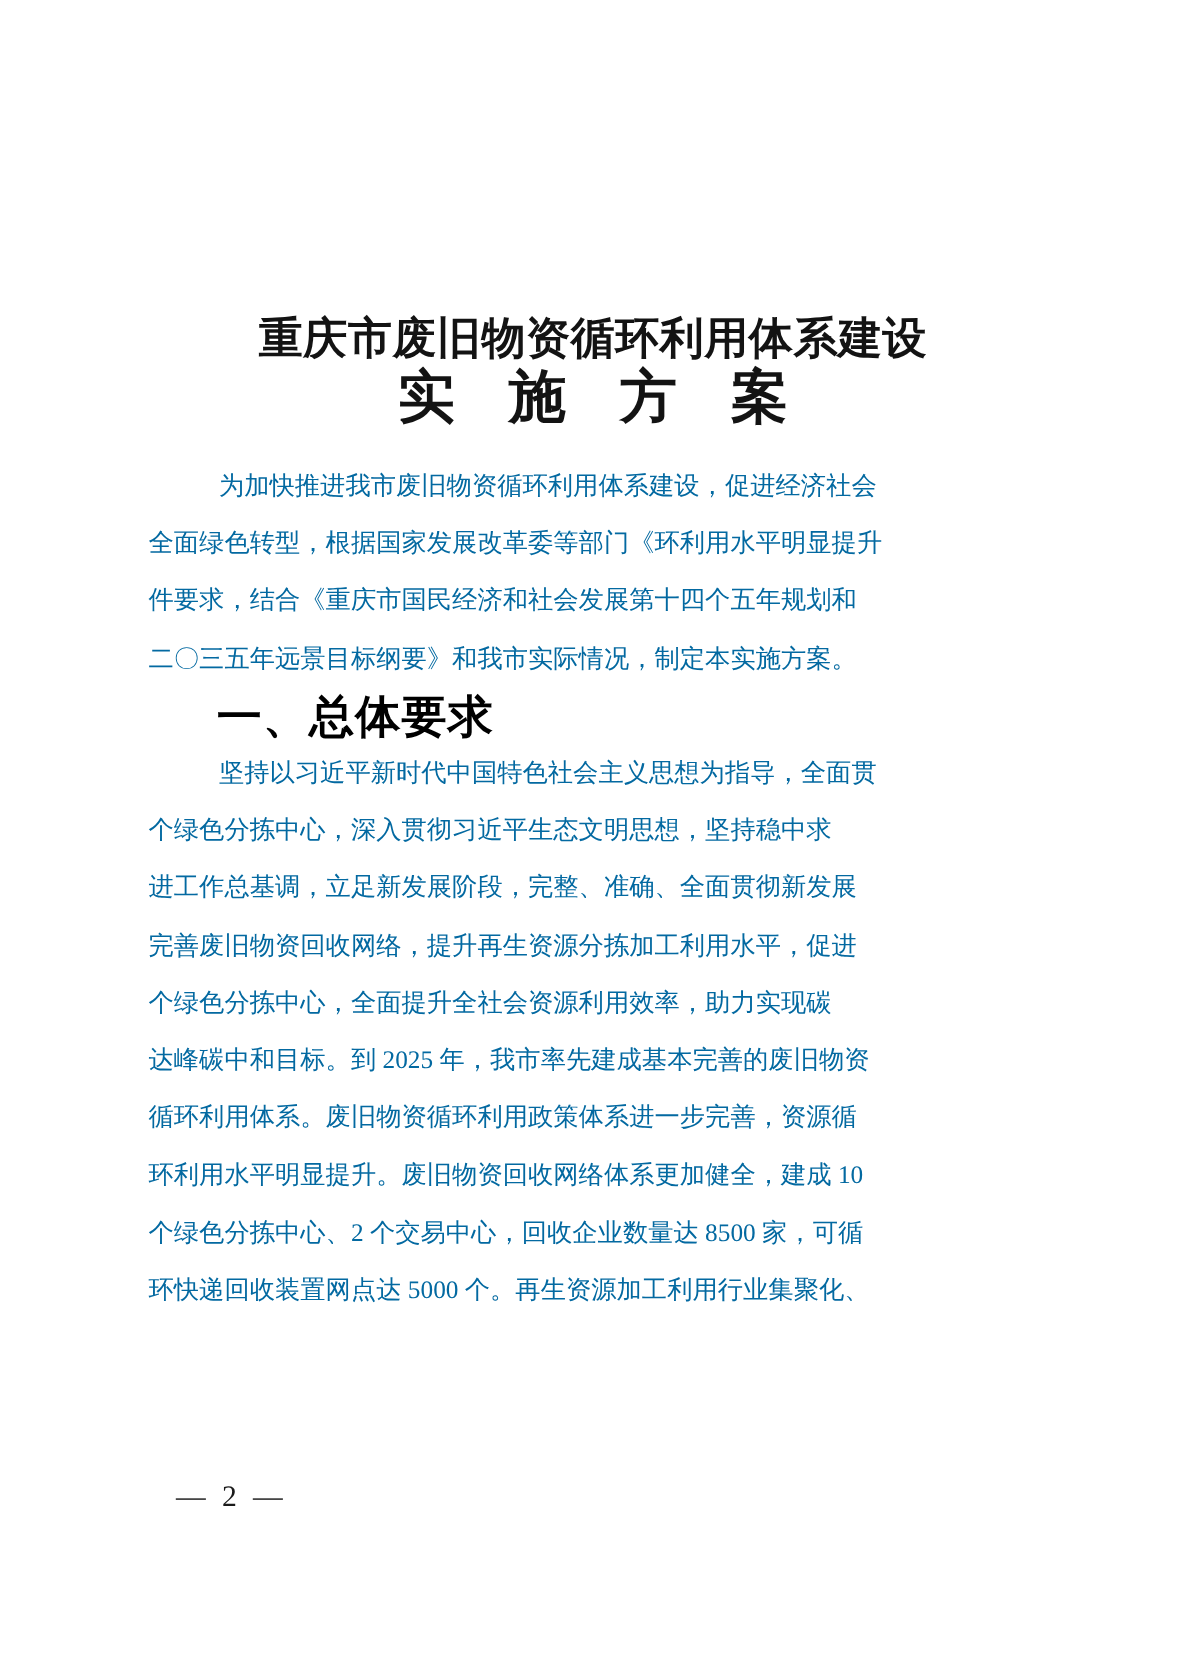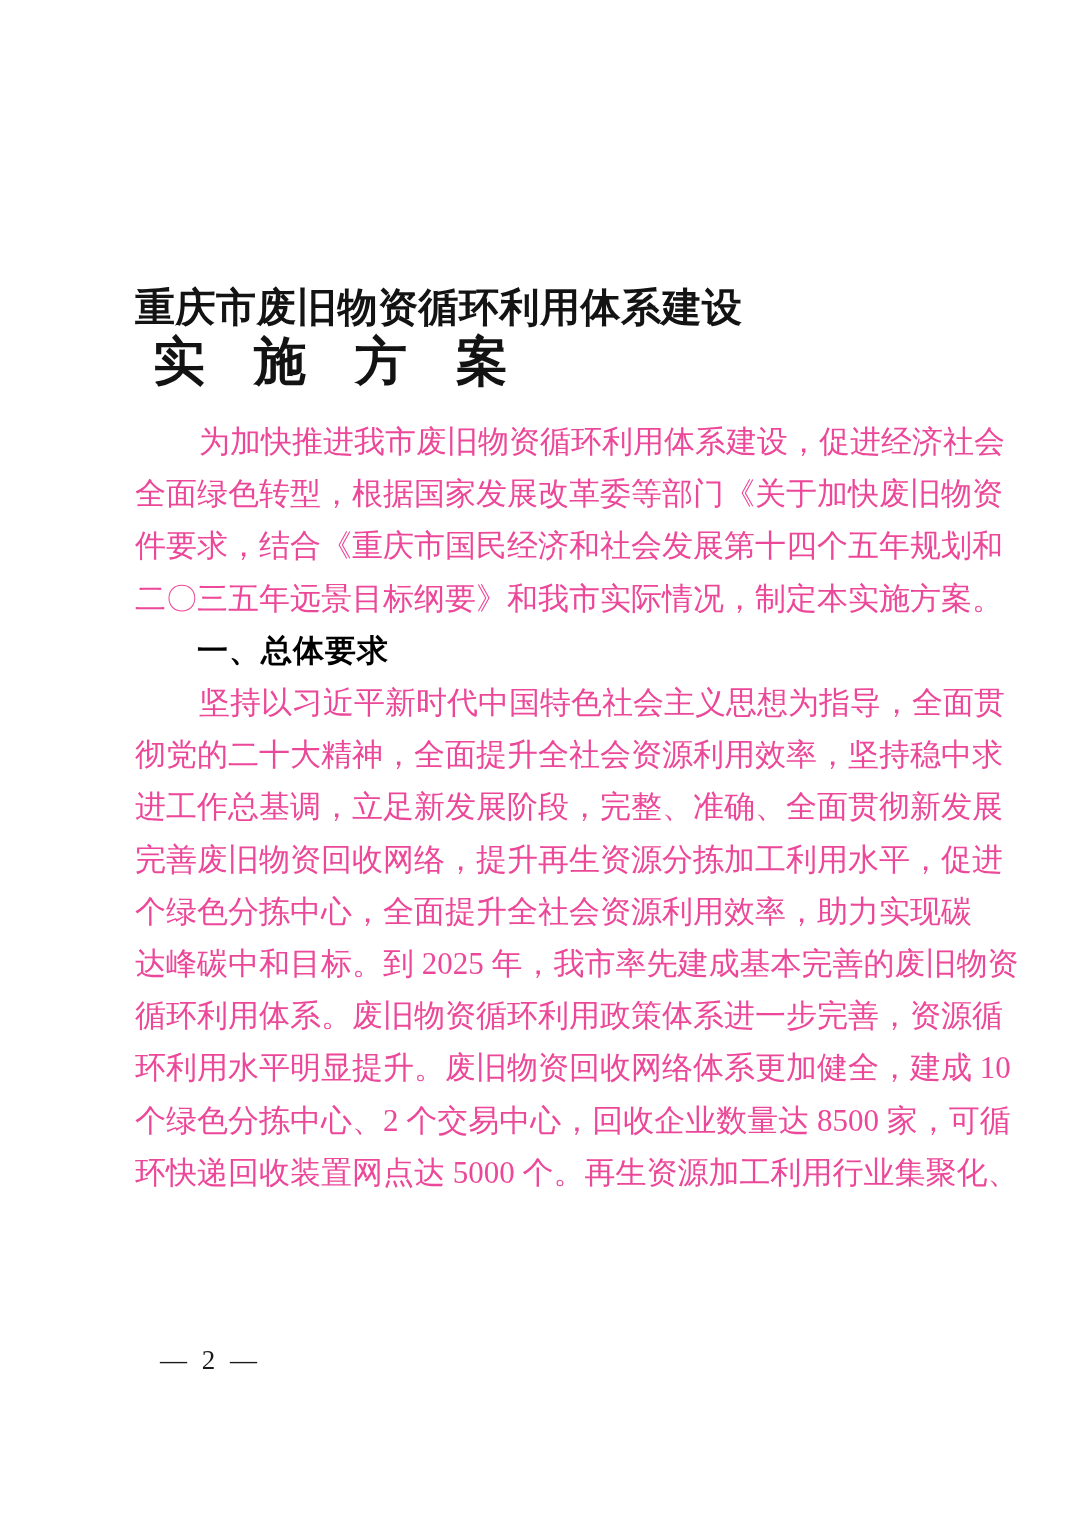--- a/index.html
+++ b/index.html
@@ -22,20 +22,21 @@
   .content {
     position: absolute;
     left: 135px;
     top: 0;
     width: 808px;
   }
 
   
   .doc-title {
     margin-top: 282px;
+    text-align: center;
     font-family: "Liberation Serif", "DejaVu Serif", serif;
     font-weight: bold;
     color: #131313;
   }
   .title-line-1 {
     font-size: 40px;
     line-height: 52px;
     letter-spacing: 0.5px;
     white-space: nowrap;
     transform: scaleX(1.0);
@@ -46,36 +47,36 @@
     letter-spacing: 18px;
     padding-left: 18px;
   }
 
   
   .body-block {
     margin-top: 26px;
   }
   .para-line {
     font-family: "Liberation Serif", "DejaVu Serif", serif;
-    font-size: 31px;
+    font-size: 23px;
     line-height: 52.2px;
-    color: #ec4899;
+    color: #0369a1;
     white-space: pre;
     letter-spacing: 0px;
   }
   .para-line.indent {
     text-indent: 0;
     padding-left: 64px;
   }
   
 
   .section-head {
     font-family: "Liberation Sans", "DejaVu Sans", sans-serif;
     font-weight: bold;
-    font-size: 31px;
+    font-size: 41px;
     line-height: 52.2px;
     color: #000000;
     padding-left: 62px;
     letter-spacing: 1px;
     white-space: pre;
   }
 
   
   .page-number {
     position: absolute;
@@ -97,30 +98,30 @@
 
     <div class="doc-title">
       <div class="title-line-1">重庆市废旧物资循环利用体系建设</div>
       <div class="title-line-2">实 施 方 案</div>
     </div>
 
     <div class="body-block">
 
       <div>
         <div class="para-line indent">为加快推进我市废旧物资循环利用体系建设，促进经济社会</div>
-        <div class="para-line">全面绿色转型，根据国家发展改革委等部门《关于加快废旧物资</div>
+        <div class="para-line">全面绿色转型，根据国家发展改革委等部门《环利用水平明显提升</div>
         <div class="para-line">件要求，结合《重庆市国民经济和社会发展第十四个五年规划和</div>
         <div class="para-line">二〇三五年远景目标纲要》和我市实际情况，制定本实施方案。</div>
       </div>
 
       <div class="section-head">一、总体要求</div>
 
       <div>
         <div class="para-line indent">坚持以习近平新时代中国特色社会主义思想为指导，全面贯</div>
-        <div class="para-line">彻党的二十大精神，全面提升全社会资源利用效率，坚持稳中求</div>
+        <div class="para-line">个绿色分拣中心，深入贯彻习近平生态文明思想，坚持稳中求</div>
         <div class="para-line">进工作总基调，立足新发展阶段，完整、准确、全面贯彻新发展</div>
         <div class="para-line">完善废旧物资回收网络，提升再生资源分拣加工利用水平，促进</div>
         <div class="para-line">个绿色分拣中心，全面提升全社会资源利用效率，助力实现碳</div>
         <div class="para-line">达峰碳中和目标。到 2025 年，我市率先建成基本完善的废旧物资</div>
         <div class="para-line">循环利用体系。废旧物资循环利用政策体系进一步完善，资源循</div>
         <div class="para-line">环利用水平明显提升。废旧物资回收网络体系更加健全，建成 10</div>
         <div class="para-line">个绿色分拣中心、2 个交易中心，回收企业数量达 8500 家，可循</div>
         <div class="para-line">环快递回收装置网点达 5000 个。再生资源加工利用行业集聚化、</div>
       </div>
 

